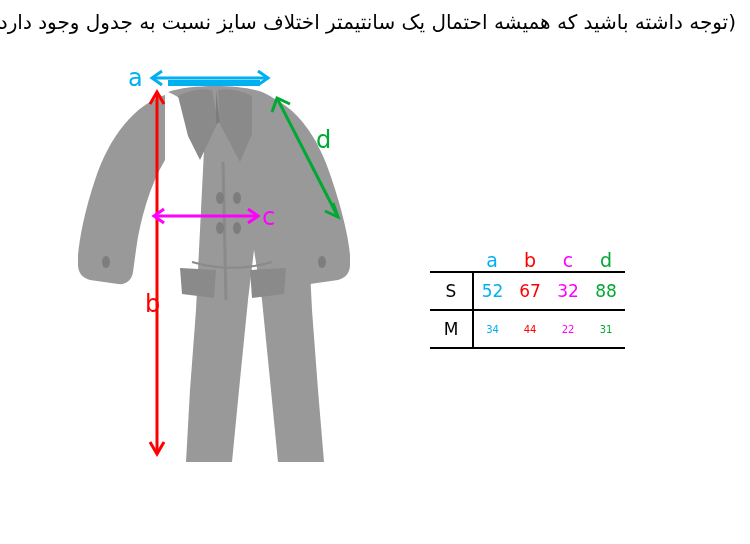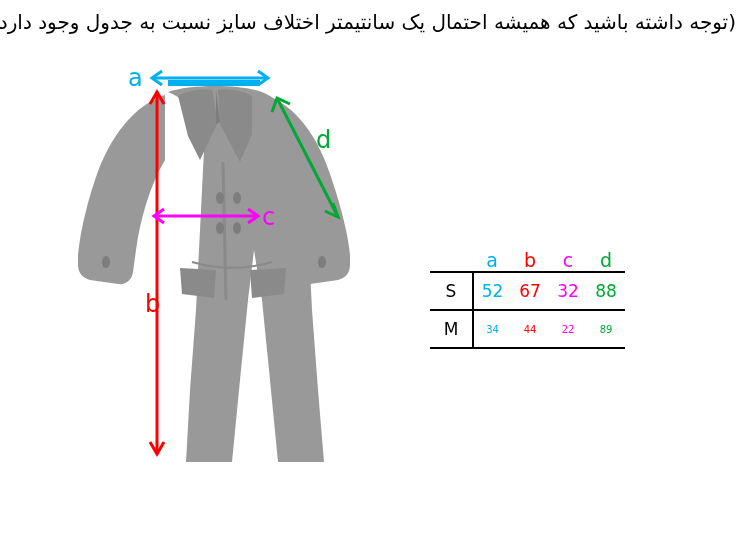--- a/index.html
+++ b/index.html
@@ -180,17 +180,17 @@
       <td class="data-cell c-a">52</td>
       <td class="data-cell c-b">67</td>
       <td class="data-cell c-c">32</td>
       <td class="data-cell c-d">88</td>
     </tr>
     <tr class="row-line-top row-line-bottom">
       <td class="label-cell data-cell">M</td>
       <td class="data-cell c-a small-val">34</td>
       <td class="data-cell c-b small-val">44</td>
       <td class="data-cell c-c small-val">22</td>
-      <td class="data-cell c-d small-val">89</td>
+      <td class="data-cell c-d small-val">31</td>
     </tr>
   </tbody>
     </table>
 </div>
 
 </body></html>

